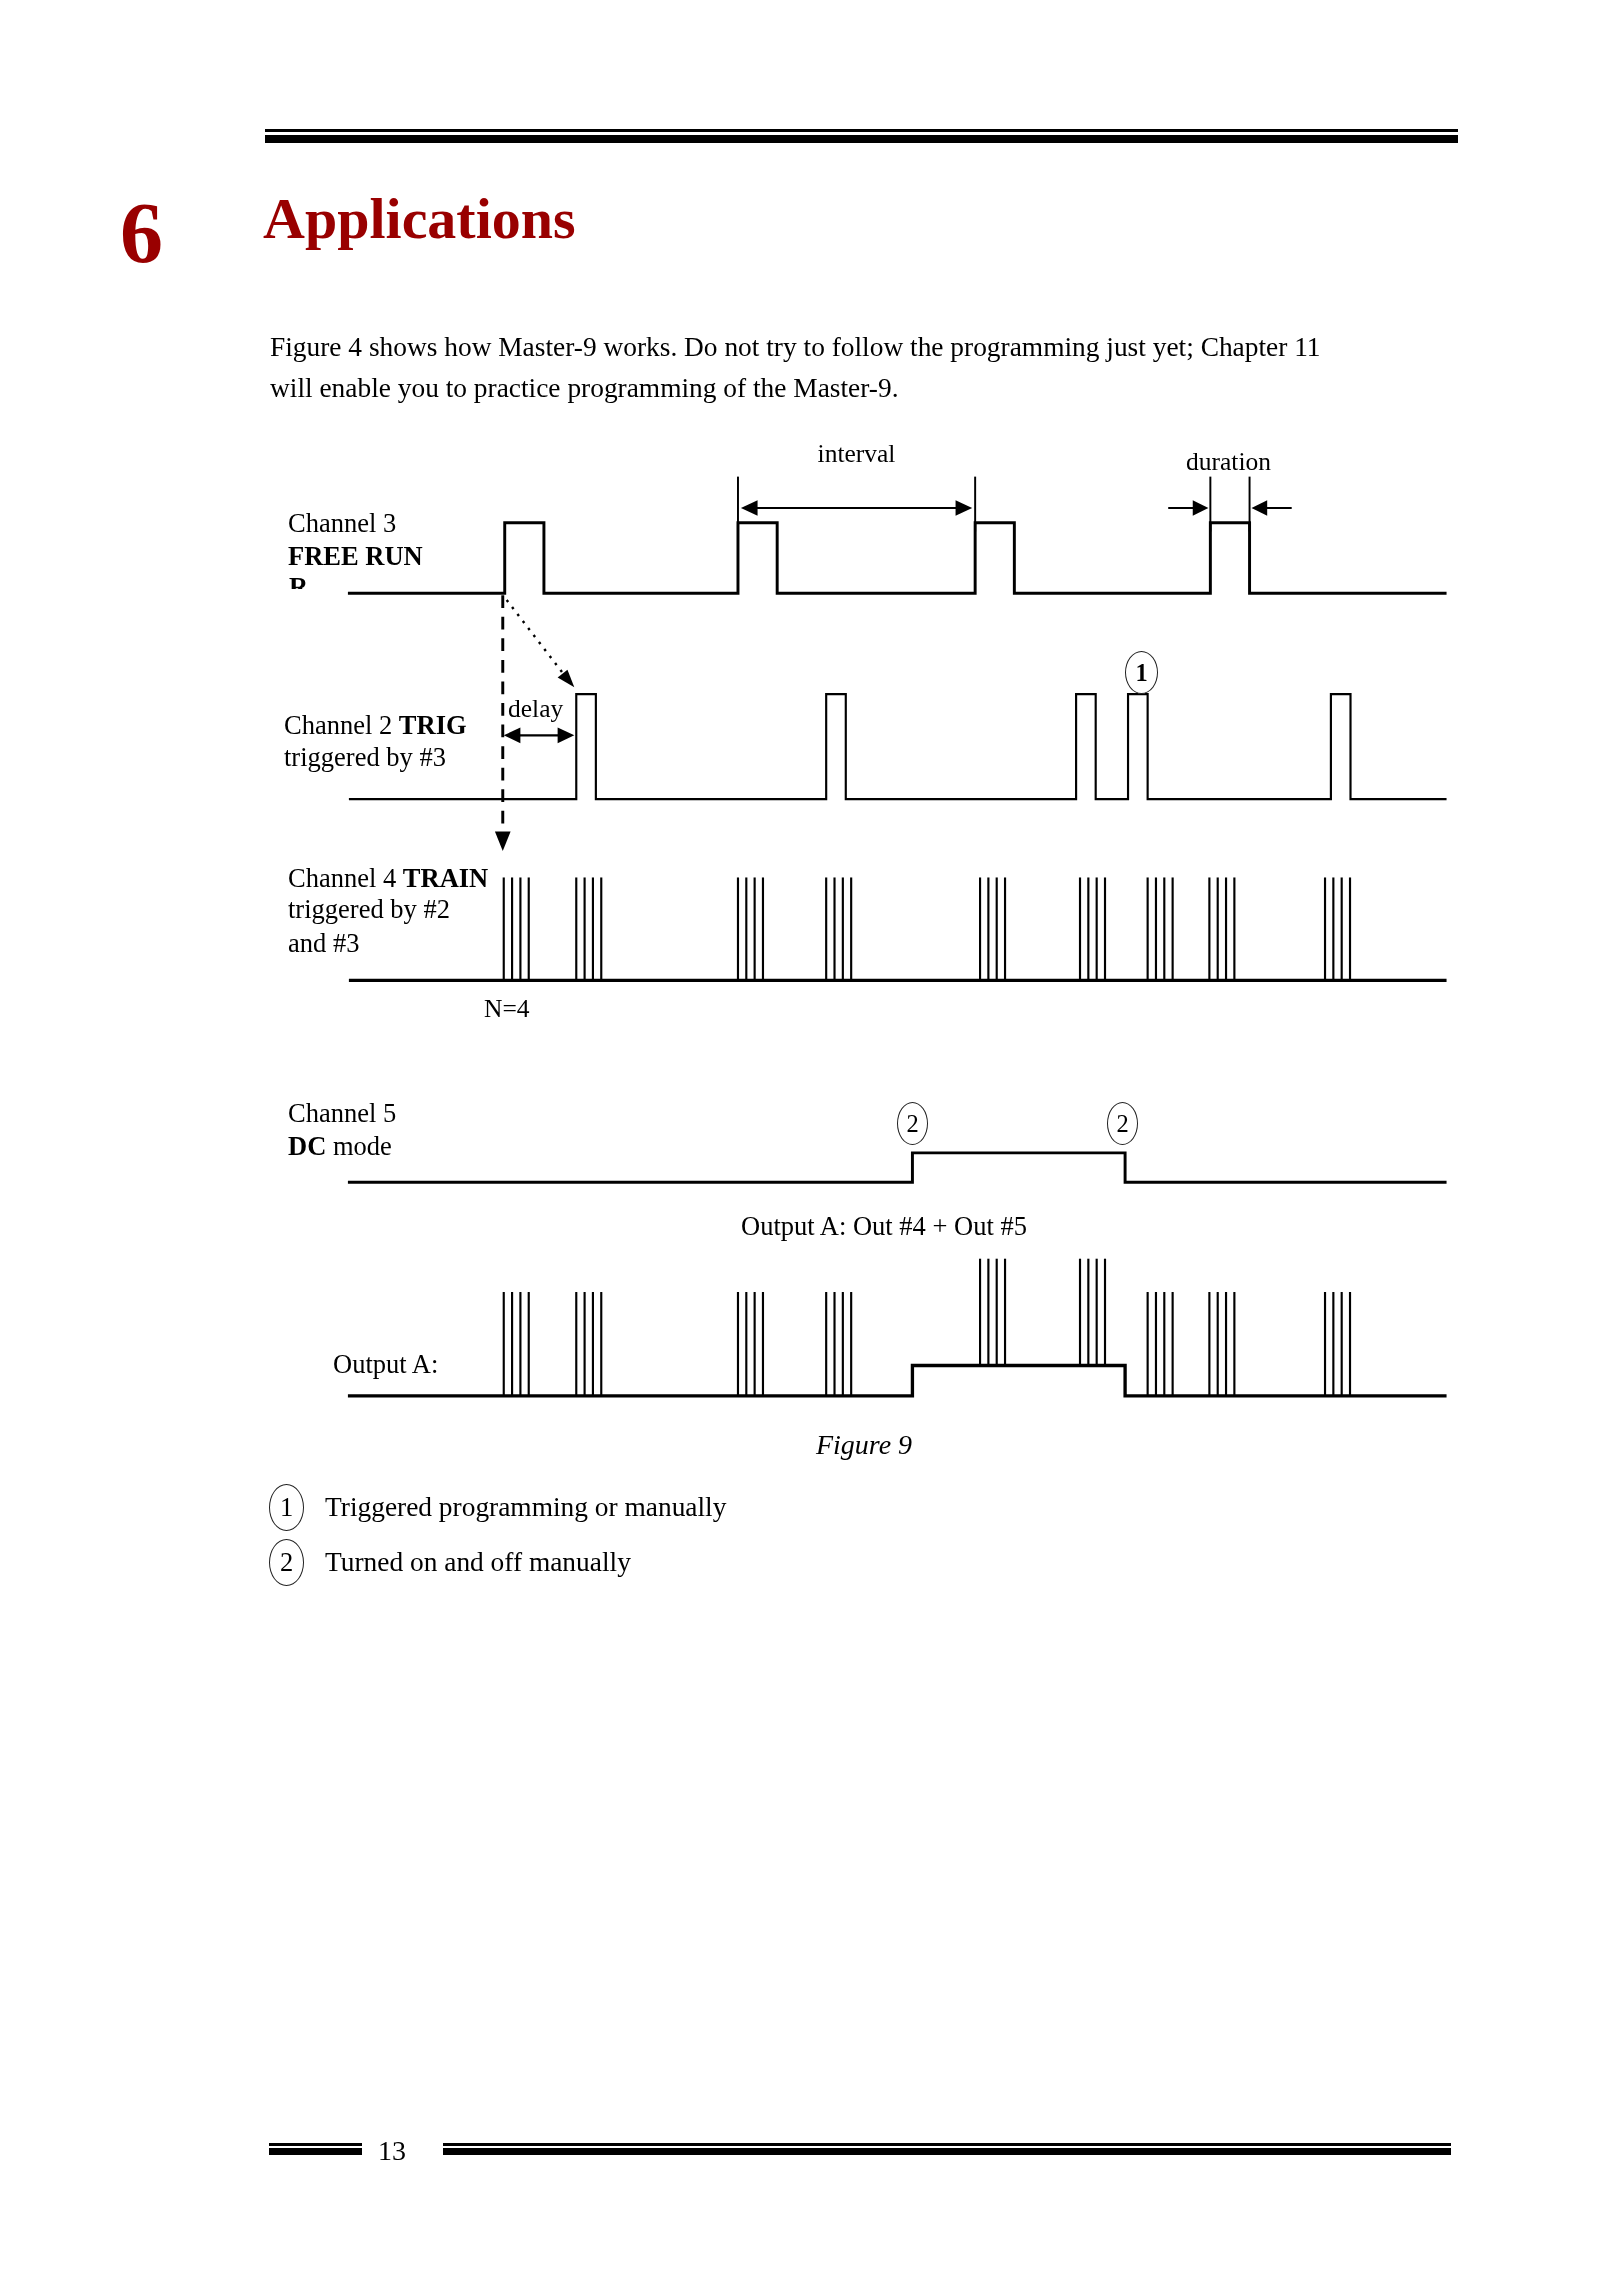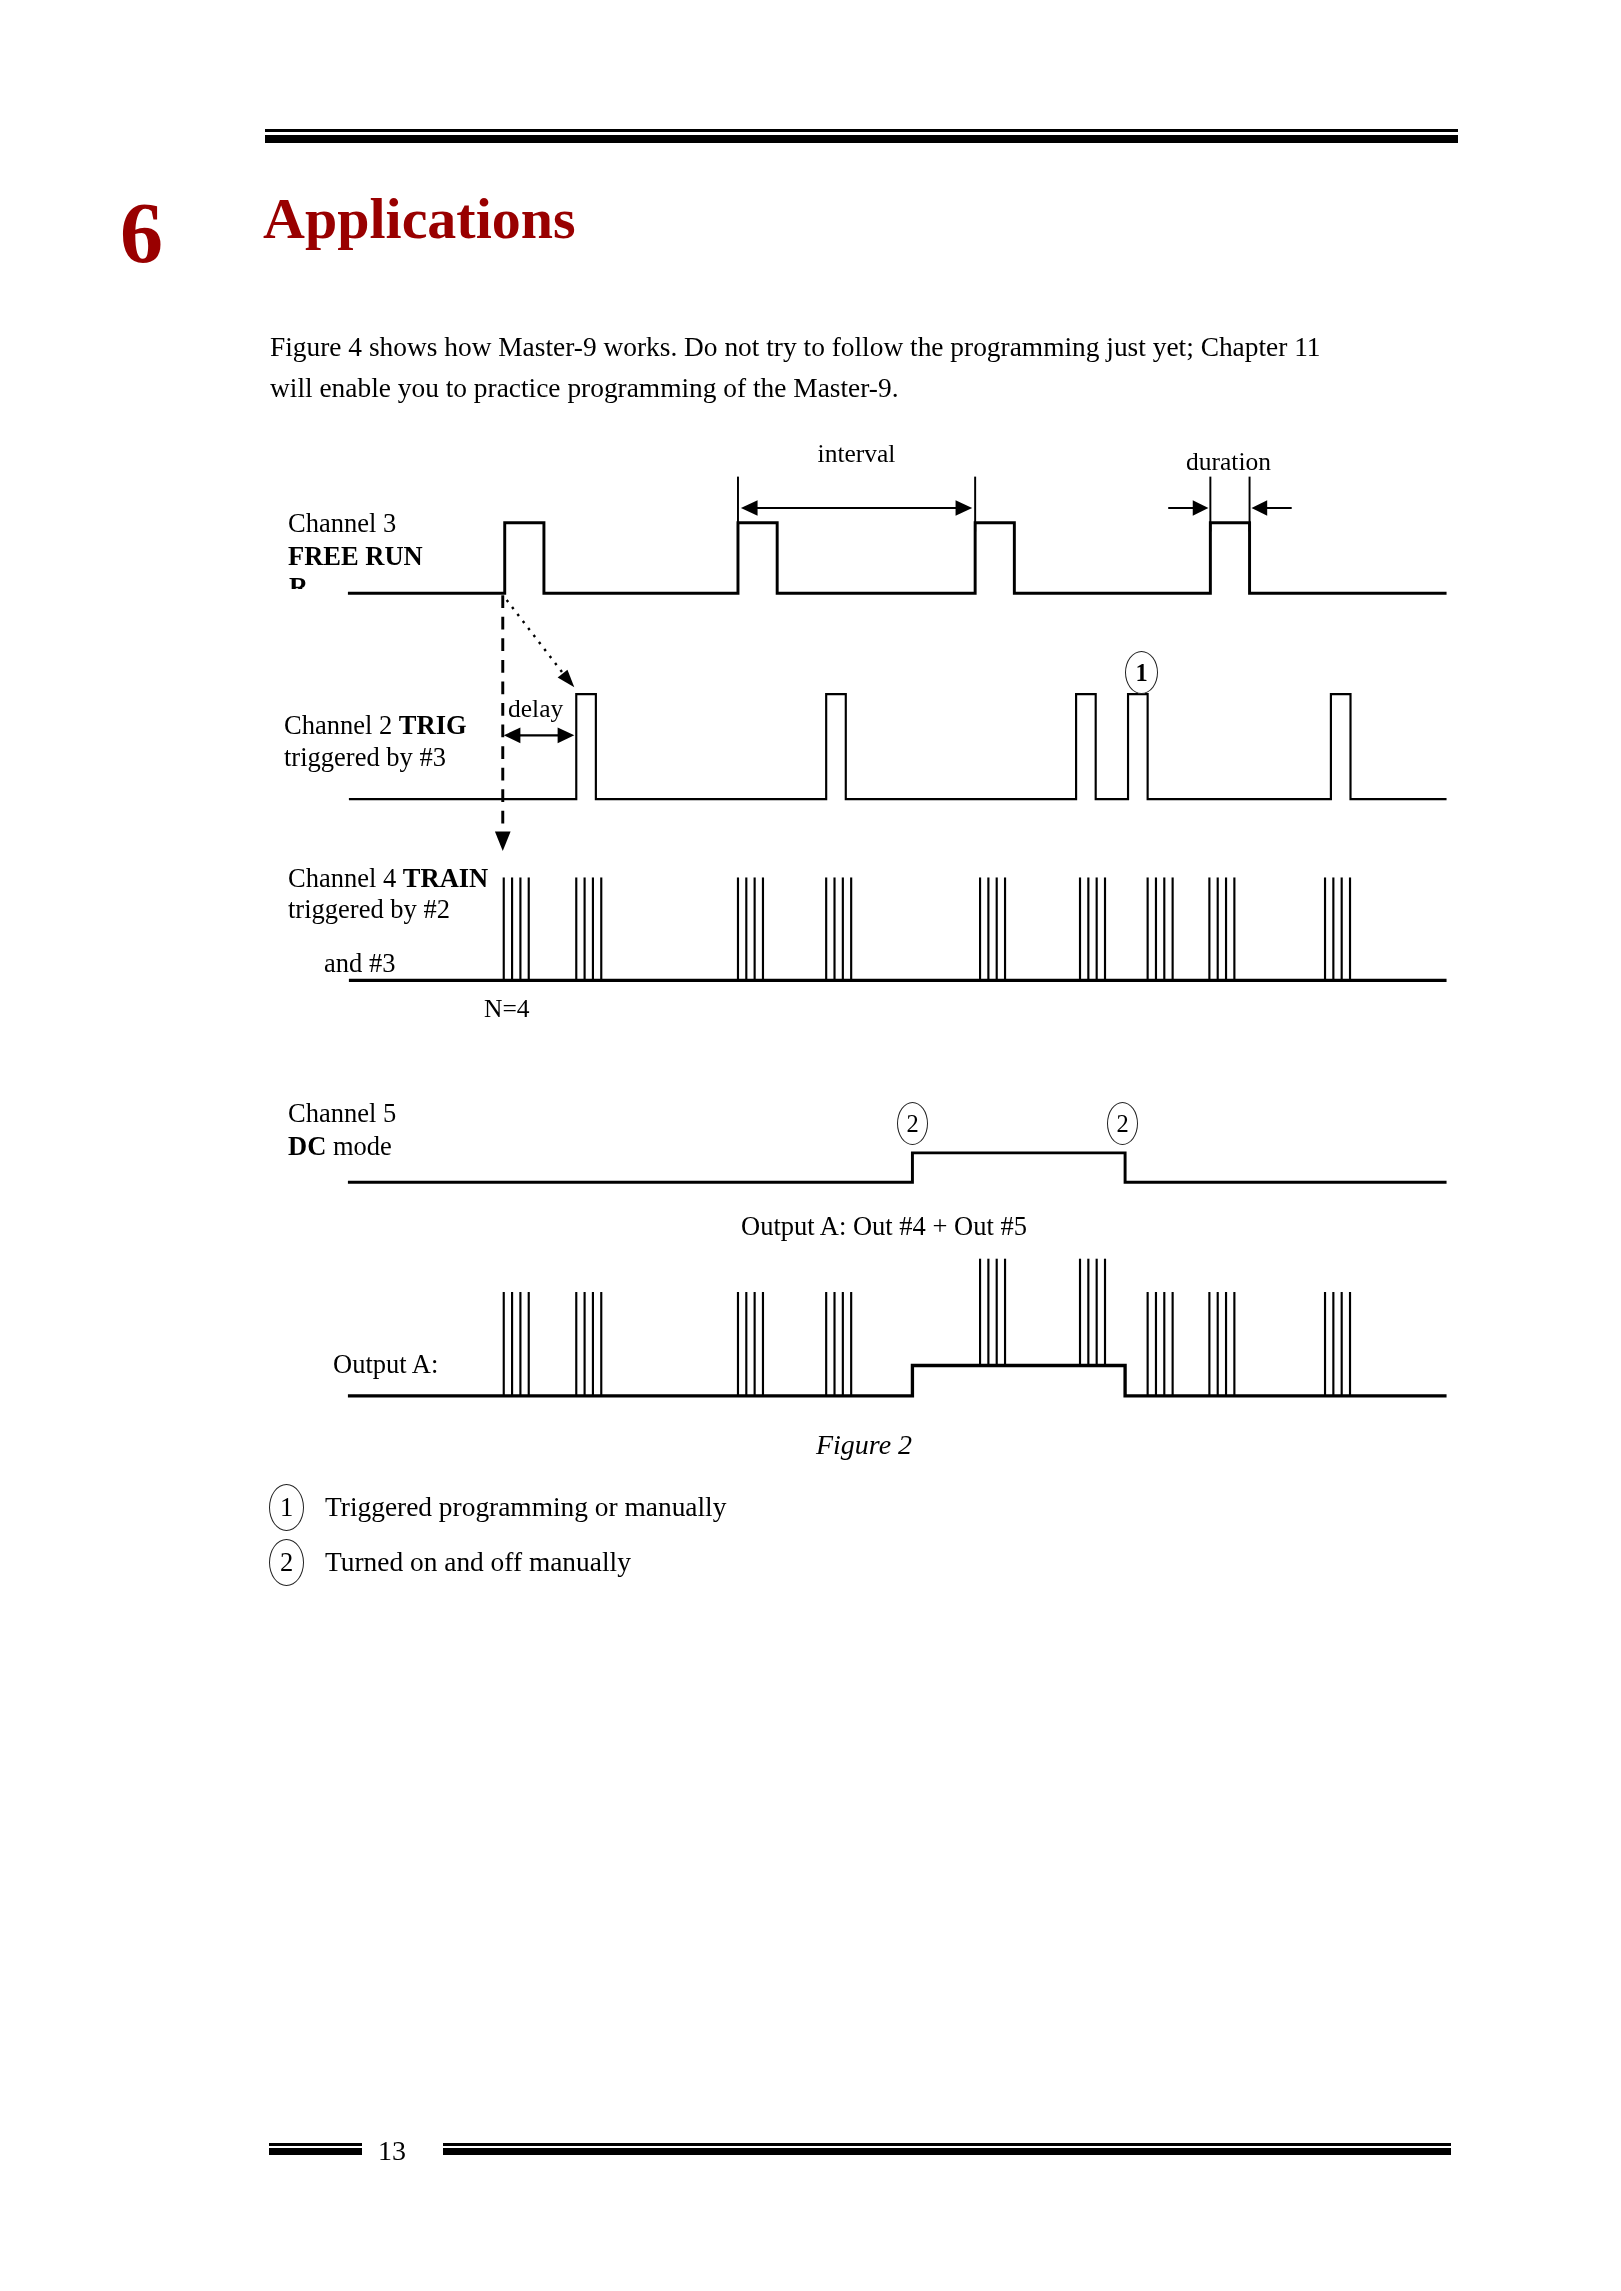--- a/index.html
+++ b/index.html
@@ -141,41 +141,41 @@
 
   <div class="abs chan-label" style="left:284px;top:710px;">
     <span>Channel 2 </span><span class="bold">TRIG</span>
   </div>
   <div class="abs chan-label" style="left:284px;top:742px;">triggered by #3</div>
 
   <div class="abs chan-label" style="left:288px;top:863px;">
     <span>Channel 4 </span><span class="bold">TRAIN</span>
   </div>
   <div class="abs chan-label" style="left:288px;top:894px;">triggered by #2</div>
-  <div class="abs chan-label" style="left:288px;top:948px;margin-left:36px;">and #3</div>
+  <div class="abs chan-label" style="left:288px;top:928px;">and #3</div>
 
   <div class="abs chan-label" style="left:288px;top:1098px;">Channel 5</div>
   <div class="abs chan-label" style="left:288px;top:1131px;">
     <span class="bold">DC</span><span> mode</span>
   </div>
 
   <div class="abs chan-label" style="left:333px;top:1349px;">Output A:</div>
 
   <div class="abs marker-label" style="left:788px;top:439px;width:137px;">interval</div>
   <div class="abs marker-label" style="left:1160px;top:447px;width:137px;">duration</div>
   <div class="abs marker-label" style="left:508px;top:694px;text-align:left;">delay</div>
   <div class="abs marker-label" style="left:484px;top:994px;text-align:left;">N=4</div>
 
   <div class="abs callout bold" style="left:1125px;top:651px;width:31px;height:41px;">1</div>
   <div class="abs callout" style="left:897px;top:1102px;width:29px;height:41px;">2</div>
   <div class="abs callout" style="left:1107px;top:1102px;width:29px;height:41px;">2</div>
 
   <div class="abs marker-label" style="left:688px;top:1211px;width:392px;font-size:26.5px;">Output A: Out #4 + Out #5</div>
 
-  <div class="abs fig-caption" style="left:766px;top:1429px;width:196px;">Figure 2</div>
+  <div class="abs fig-caption" style="left:766px;top:1429px;width:196px;">Figure 9</div>
 
   <div class="abs note-circle" style="left:269px;top:1484px;width:33px;height:45px;">1</div>
   <div class="abs note-text" style="left:325px;top:1492px;">Triggered programming or manually</div>
   <div class="abs note-circle" style="left:269px;top:1539px;width:33px;height:45px;">2</div>
   <div class="abs note-text" style="left:325px;top:1547px;">Turned on and off manually</div>
 
   <div class="abs rule" style="left:269px;top:2143px;width:93px;height:2.9px;"></div>
   <div class="abs rule" style="left:269px;top:2148px;width:93px;height:6.9px;"></div>
   <div class="abs page-num" style="left:378px;top:2135px;">13</div>
   <div class="abs rule" style="left:443px;top:2143px;width:1008px;height:2.9px;"></div>

